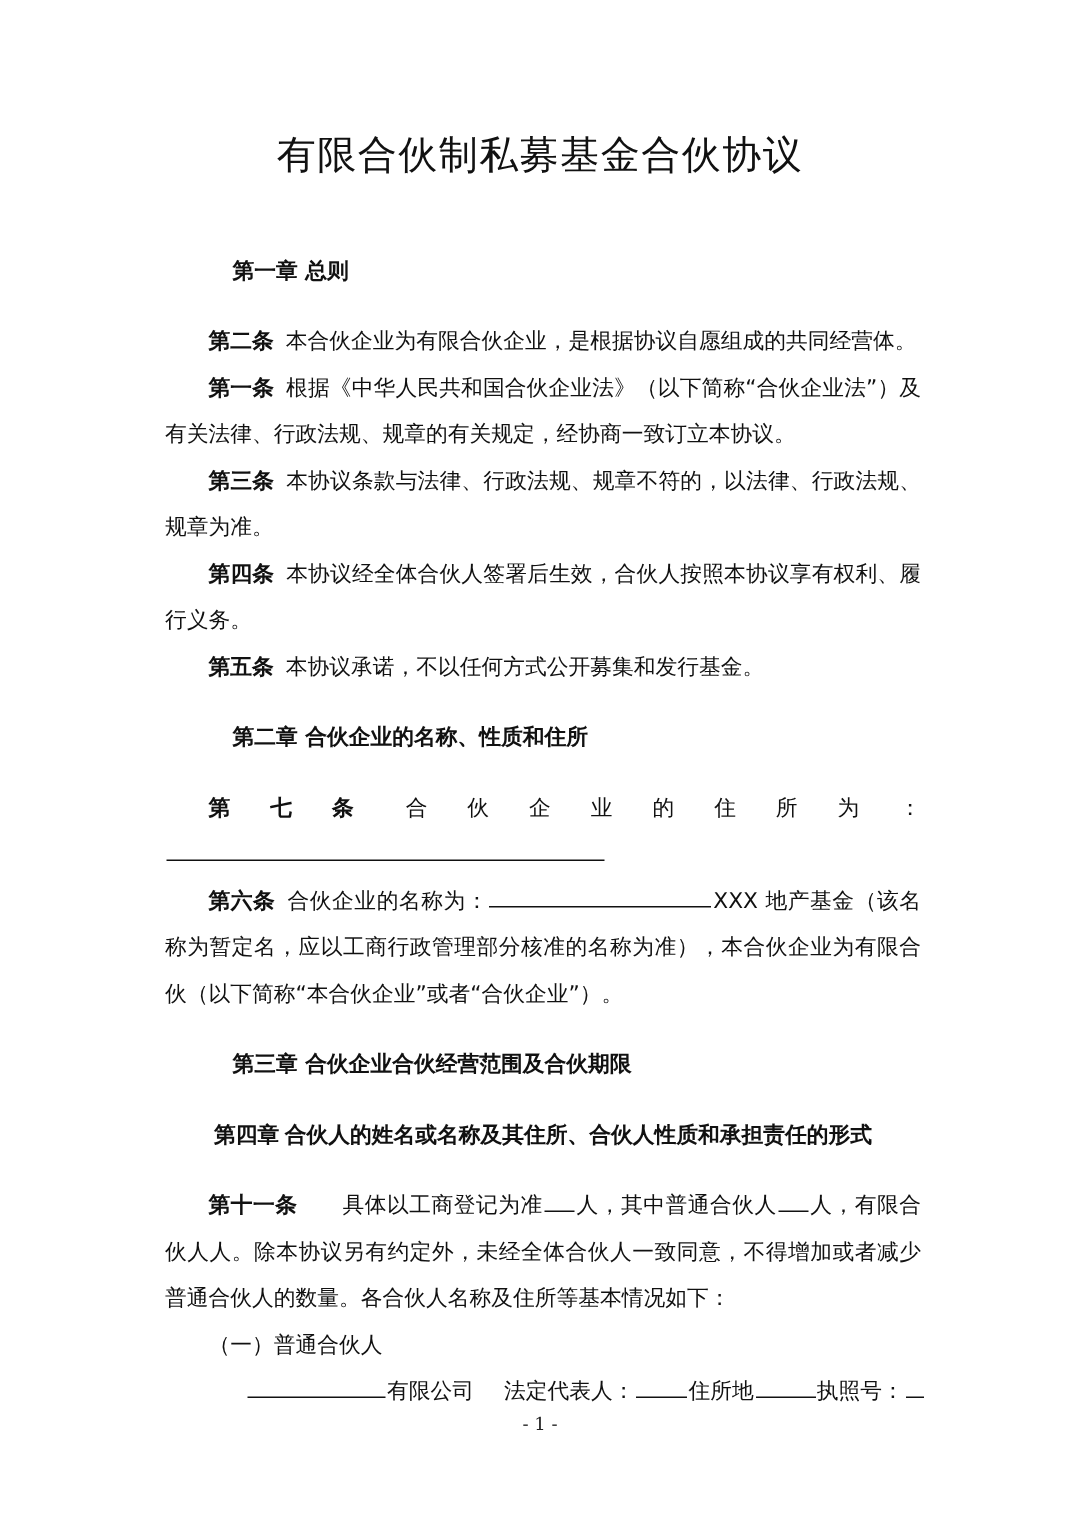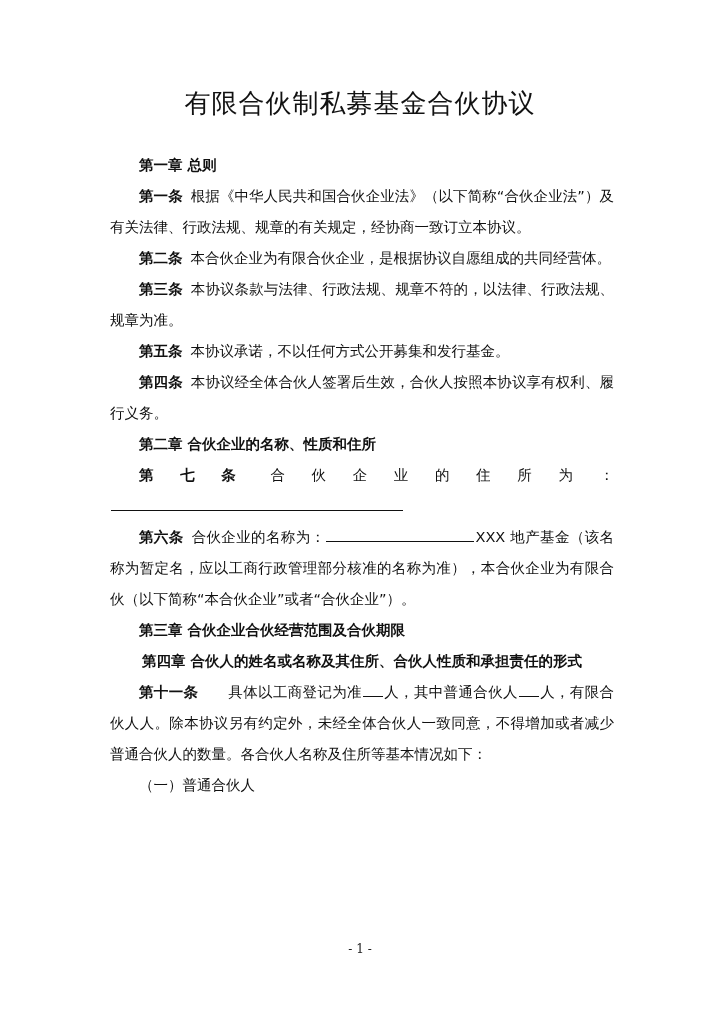--- a/index.html
+++ b/index.html
@@ -12,22 +12,22 @@
     .title {
       position: absolute; top: 86px; left: 0; width: 720px; text-align: center;
       font-family: "DejaVu Serif", "Liberation Serif", serif;
       font-size: 26px; letter-spacing: 1px; color: #111;
     }
     .body {
       position: absolute; left: 110px; top: 150px; width: 504px;
       font-size: 14.5px; line-height: 31px; text-align: justify;
     }
     .p { margin: 0; text-indent: 29px; }
-    .ch { margin: 0; text-indent: 29px; font-weight: bold; }
-    .ch.center { text-indent: 0; text-align: center; }
+    .ch { margin: 16px; text-indent: 29px; font-weight: bold; }
+    .ch.center { text-indent: 0; text-align: center; font-family: Liberation Serif, serif; }
     .art { font-weight: bold; margin-right: 8px; }
     .blank {
       display: inline-block; border-bottom: 1px solid #111; height: 18px;
       vertical-align: baseline; margin: 0 1px; text-indent: 0;
     }
     .sub { margin: 0; padding-left: 29px; text-indent: 0; }
     .partner-line { margin: 0; padding-left: 54px; text-indent: 0; white-space: nowrap; }
     .gap { display: inline-block; width: 20px; }
     .pagenum {
       position: absolute; top: 942px; left: 0; width: 720px; text-align: center;
@@ -38,44 +38,45 @@
 <body>
 
 <div class="page">
 
   <div class="title">有限合伙制私募基金合伙协议</div>
 
   <div class="body">
 
     <p class="ch"><span>第一章</span> <span>总则</span></p>
 
+    <p class="p"><span class="art">第二条</span><span>本合伙企业为有限合伙企业，是根据协议自愿组成的共同经营体。</span></p>
+
     <p class="p"><span class="art">第一条</span><span>根据《中华人民共和国合伙企业法》（以下简称“合伙企业法”）及有关法律、行政法规、规章的有关规定，经协商一致订立本协议。</span></p>
-
-    <p class="p"><span class="art">第二条</span><span>本合伙企业为有限合伙企业，是根据协议自愿组成的共同经营体。</span></p>
 
     <p class="p"><span class="art">第三条</span><span>本协议条款与法律、行政法规、规章不符的，以法律、行政法规、规章为准。</span></p>
 
+    <p class="p"><span class="art">第四条</span><span>本协议经全体合伙人签署后生效，合伙人按照本协议享有权利、履行义务。</span></p>
+
     <p class="p"><span class="art">第五条</span><span>本协议承诺，不以任何方式公开募集和发行基金。</span></p>
-
-    <p class="p"><span class="art">第四条</span><span>本协议经全体合伙人签署后生效，合伙人按照本协议享有权利、履行义务。</span></p>
 
     <p class="ch"><span>第二章</span> <span>合伙企业的名称、性质和住所</span></p>
 
     <p class="p"><span class="art">第七条</span><span>合伙企业的住所为：</span><span class="blank" style="width:292px"></span></p>
 
     <p class="p"><span class="art">第六条</span><span>合伙企业的名称为：</span><span class="blank" style="width:148px"></span><span>XXX 地产基金（该名称为暂定名，应以工商行政管理部分核准的名称为准），本合伙企业为有限合伙（以下简称“本合伙企业”或者“合伙企业”）。</span></p>
 
     <p class="ch"><span>第三章</span> <span>合伙企业合伙经营范围及合伙期限</span></p>
 
 
 
 
     <p class="ch center"><span>第四章</span> <span>合伙人的姓名或名称及其住所、合伙人性质和承担责任的形式</span></p>
 
     <p class="p"><span class="art" style="margin-right:30px">第十一条</span><span>具体以工商登记为准</span><span class="blank" style="width:20px"></span><span>人，其中普通合伙人</span><span class="blank" style="width:20px"></span><span>人，有限合伙人人。除本协议另有约定外，未经全体合伙人一致同意，不得增加或者减少普通合伙人的数量。各合伙人名称及住所等基本情况如下：</span></p>
 
     <p class="sub">（一）普通合伙人</p>
 
+    <p class="partner-line"><span class="blank" style="width:92px"></span><span>有限公司</span><span class="gap"></span><span>法定代表人：</span><span class="blank" style="width:34px"></span><span>住所地</span><span class="blank" style="width:40px"></span><span>执照号：</span><span class="blank" style="width:12px"></span></p>
 
   </div>
 
   <div class="pagenum">- 1 -</div>
 </div>
 
 </body></html>

